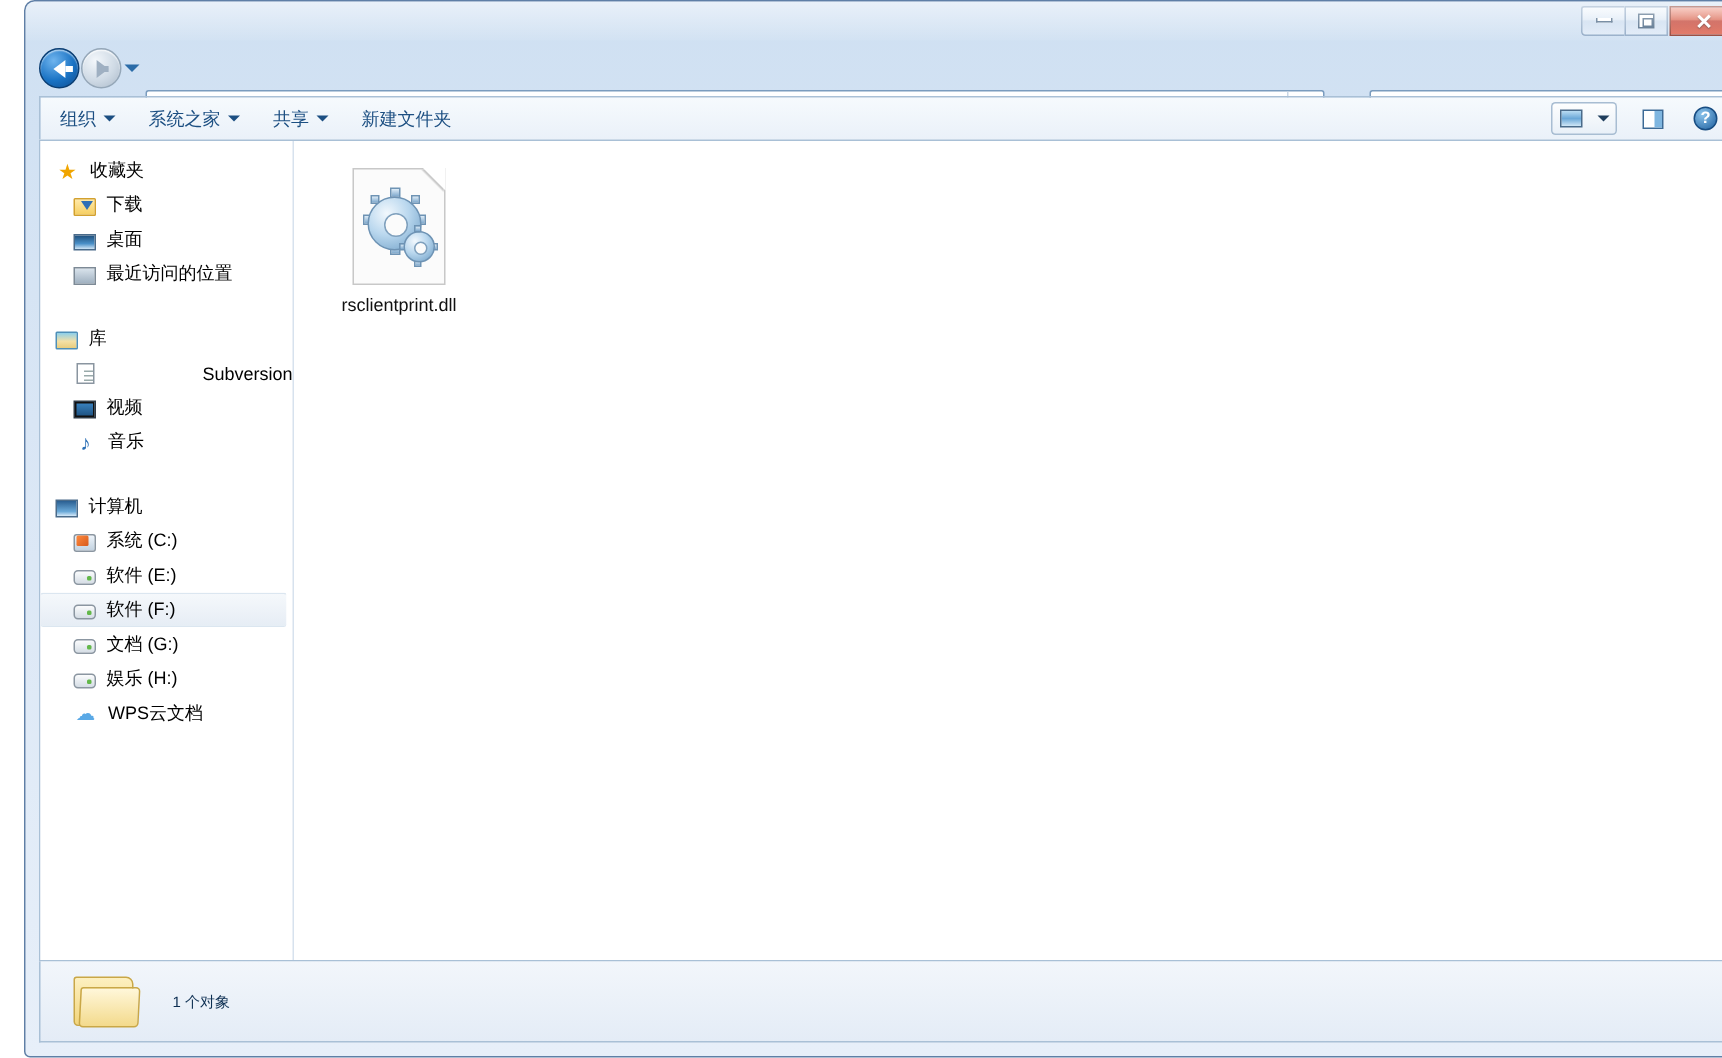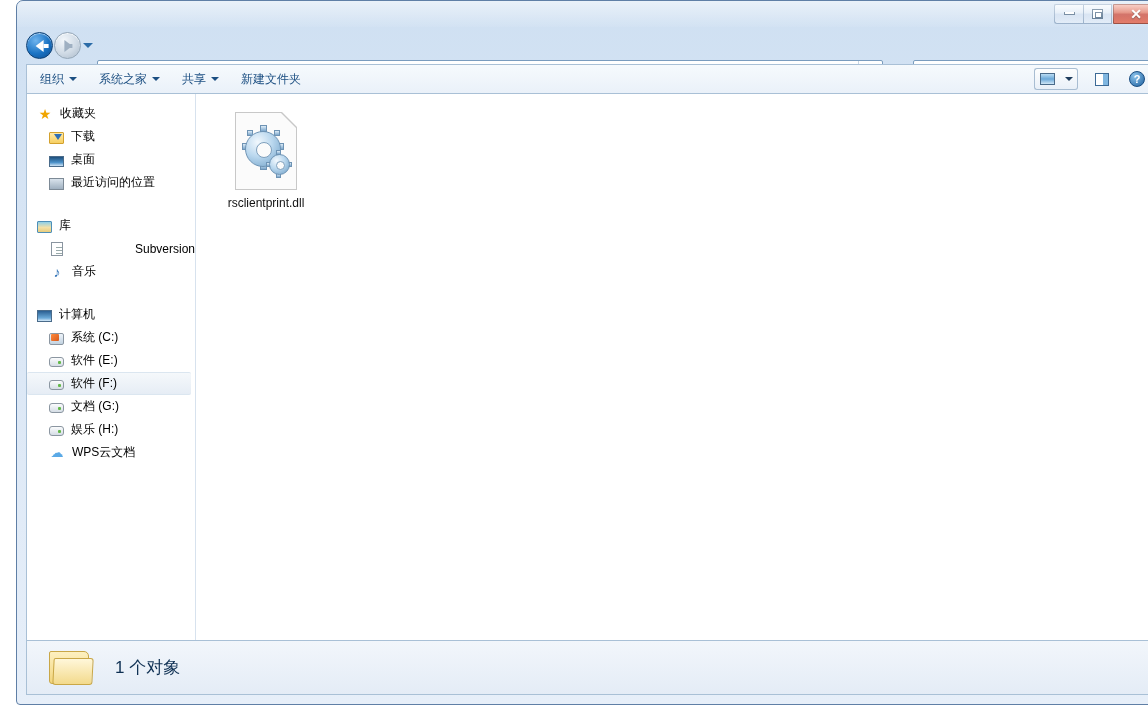--- a/index.html
+++ b/index.html
@@ -292,21 +292,21 @@
     position:absolute;left:0;top:2px;width:40px;height:33px;
     background:linear-gradient(180deg,#fdf0c0 0%, #f2d57d 100%);
     border:1px solid #c9a747; border-radius:2px 5px 3px 3px;
   }
   .status-folder .front {
     position:absolute;left:4px;top:9px;width:40px;height:27px;
     background:linear-gradient(180deg,#fff7da 0%, #f3da8c 100%);
     border:1px solid #c9a747; border-radius:2px 3px 3px 3px;
     transform: skewX(-3deg);
   }
-  .status-text { font-size:17px; color:#0d2f52; }
+  .status-text { font-size:10px; color:#0d2f52; }
 </style>
 </head>
 <body>
 
 <div id="window">
 
   <div id="titlebar">
     <div id="win-buttons">
       <div class="winbtn min">
         <span class="glyph-min"></span>
@@ -419,20 +419,24 @@
       <div class="nav-gap"></div>
 
       <div class="nav-group">
         <div class="nav-row">
           <span class="ic ic-library"></span>
           <span class="nav-label">库</span>
         </div>
         <div class="nav-row child">
           <span class="ic ic-doc"></span>
           <span class="nav-label">Subversion</span>
+        </div>
+        <div class="nav-row child">
+          <span class="ic ic-video"></span>
+          <span class="nav-label">视频</span>
         </div>
         <div class="nav-row child">
           <span class="ic ic-music">♪</span>
           <span class="nav-label">音乐</span>
         </div>
       </div>
 
       <div class="nav-gap"></div>
 
       <div class="nav-group">

